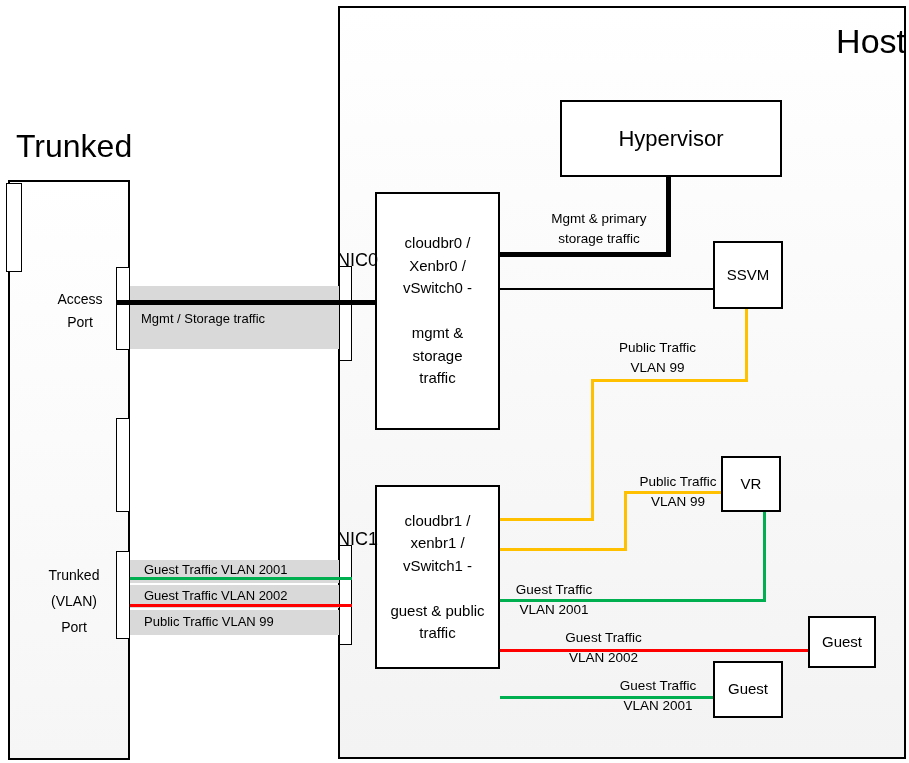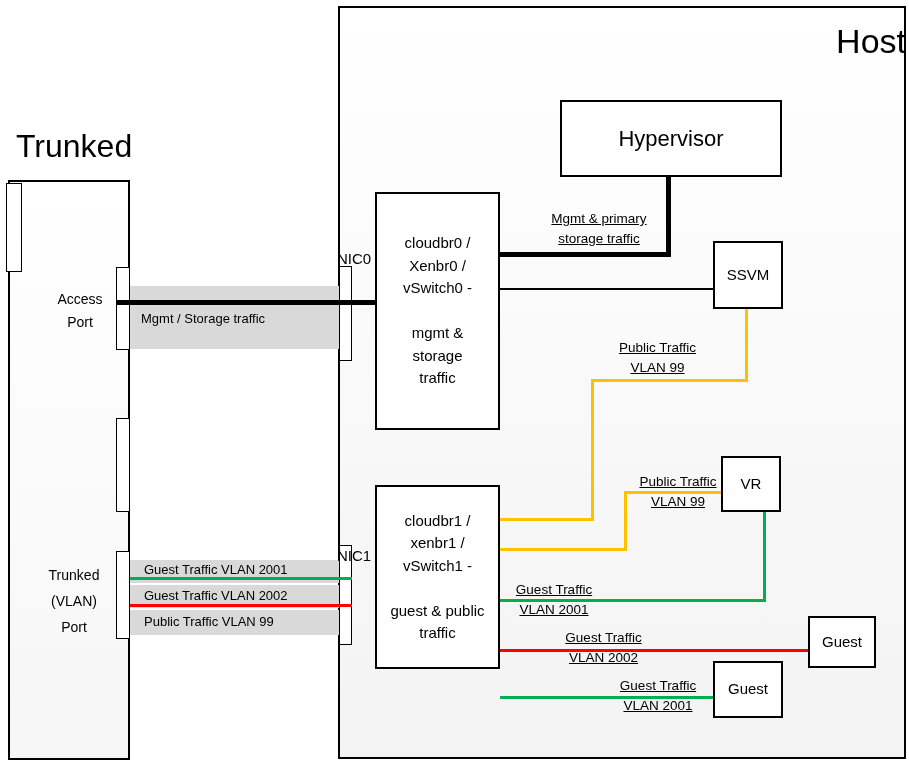--- a/index.html
+++ b/index.html
@@ -12,24 +12,24 @@
   .port-rect { border:1.5px solid #000; background:#ffffff; z-index:2; }
   .band { background:var(--band,#d9d9d9); z-index:1; }
   .band-label { font-size:13px; z-index:5; white-space:nowrap; }
   .lineT { background:#000; z-index:3; }
   .lineN { background:#000; z-index:3; }
   .lineO { background:var(--orange,#ffc000); z-index:3; }
   .lineG { background:var(--green,#00b050); z-index:3; }
   .lineR { background:var(--red,#ff0000); z-index:3; }
   .box { border:2px solid #000; background:#ffffff; z-index:4; display:flex; align-items:center; justify-content:center;
          text-align:center; font-size:15px; line-height:1.5; white-space:pre-line; }
-  .flow { font-size:13.5px; line-height:20px; text-align:center; white-space:pre-line; z-index:5;text-decoration:underline; }
+  .flow { font-size:13.5px; line-height:20px; text-align:center; white-space:pre-line; z-index:5; }
   .label { font-size:14px; white-space:pre-line; z-index:5; }
   .right { text-align:center; }
-  .niclabel { font-size:15px; z-index:5; }
+  .niclabel { font-size:18px; z-index:5; }
 </style>
 </head>
 <body>
 
 <div class="stage">
 
   <div class="abs title" style="left:16px;top:128px;">Trunked</div>
   <div class="abs switch-box" style="left:8px;top:180px;width:122px;height:580px;"></div>
   <div class="abs port-rect" style="left:6px;top:183px;width:16px;height:89px;"></div>
   <div class="abs port-rect" style="left:116px;top:267px;width:14px;height:83px;"></div>
@@ -71,21 +71,21 @@
   <div class="abs lineG" style="left:500px;top:599px;width:266px;height:3px;"></div>
   <div class="abs lineG" style="left:763px;top:512px;width:3px;height:90px;"></div>
   <div class="abs lineG" style="left:500px;top:696px;width:213px;height:3px;"></div>
 
   <div class="abs lineR" style="left:130px;top:604px;width:222px;height:3px;"></div>
   <div class="abs lineR" style="left:500px;top:649px;width:308px;height:3px;"></div>
 
   <div class="abs port-rect" style="left:339px;top:266px;width:13px;height:95px;"></div>
   <div class="abs port-rect" style="left:339px;top:545px;width:13px;height:100px;"></div>
   <div class="abs niclabel" style="left:337px;top:250px;">NIC0</div>
-  <div class="abs niclabel" style="left:337px;top:547px;">NIC1</div>
+  <div class="abs niclabel" style="left:337px;top:529px;">NIC1</div>
 
   <div class="abs box" style="left:560px;top:100px;width:222px;height:77px;font-size:22px;">Hypervisor</div>
   <div class="abs box" style="left:375px;top:192px;width:125px;height:238px;">cloudbr0 /
 Xenbr0 /
 vSwitch0 -
 
 mgmt &amp;
 storage
 traffic</div>
   <div class="abs box" style="left:375px;top:485px;width:125px;height:184px;">cloudbr1 /

